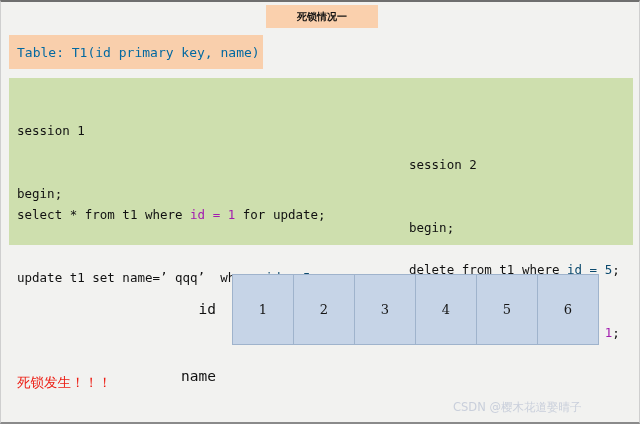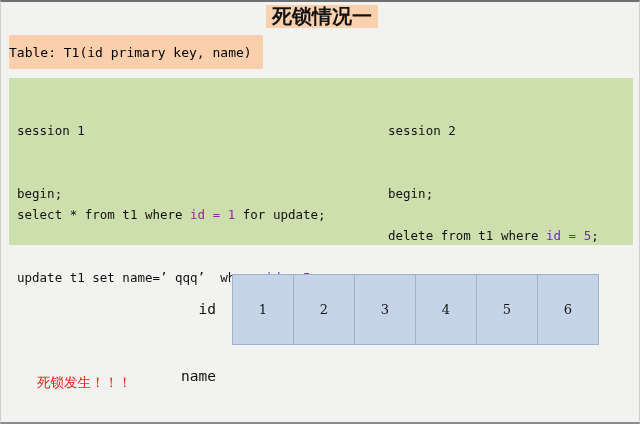--- a/index.html
+++ b/index.html
@@ -26,40 +26,41 @@
     position: absolute;
     left: 265px;
     top: 3px;
     width: 112px;
     height: 23px;
     background: #fad0ad;
     display: flex;
     align-items: center;
     justify-content: center;
     font-family: "DejaVu Sans", sans-serif;
-    font-size: 20px;
+    font-size: 10px;
     font-weight: bold;
     color: #111111;
     letter-spacing: 0px;
   }
 
   
   #table-def-box {
     position: absolute;
     left: 8px;
     top: 33px;
     width: 254px;
     height: 34px;
     background: #f9cfac;
     display: flex;
     align-items: center;
+    padding-left: 8px;
     box-sizing: border-box;
     font-family: "DejaVu Sans Mono", monospace;
     font-size: 13px;
-    color: #000000;
+    color: #0369a1;
     white-space: pre;
   }
 
   
   #session-panel {
     position: absolute;
     left: 8px;
     top: 76px;
     width: 624px;
     height: 167px;
@@ -69,31 +70,30 @@
   .session-col {
     position: absolute;
     top: 0;
     font-family: "DejaVu Sans Mono", monospace;
     font-size: 12.5px;
     color: #111111;
     white-space: pre;
     line-height: 21px;
   }
   #session-col-1 { left: 8px; width: 380px; }
-  #session-col-2 { left: 379px; width: 230px; }
+  #session-col-2 { left: 400px; width: 230px; margin-top: 34px; }
   .sess-line { height: 21px; white-space: pre; }
   .sess-line.blank { height: 21px; }
   .kw-red  { color: #a21caf; }
-  .kw-blue { color: #6d28d9; }
+  .kw-blue { color: #0c4a6e; }
   .deadlock-text {
     color: #ec1c12;
     font-family: "DejaVu Sans", sans-serif;
     font-size: 13.5px;
     white-space: pre;
-    margin-left: 20px;
   }
 
   
   #data-table {
     position: absolute;
     left: 231px;
     top: 272px;
     border-collapse: collapse;
   }
   #data-table td {
@@ -167,14 +167,15 @@
           <td>1</td>
           <td>2</td>
           <td>3</td>
           <td>4</td>
           <td>5</td>
           <td>6</td>
         </tr>
       </tbody>
   </table>
 
+  <div id="watermark">CSDN @樱木花道娶晴子</div>
 
 </div>
 
 </body></html>

